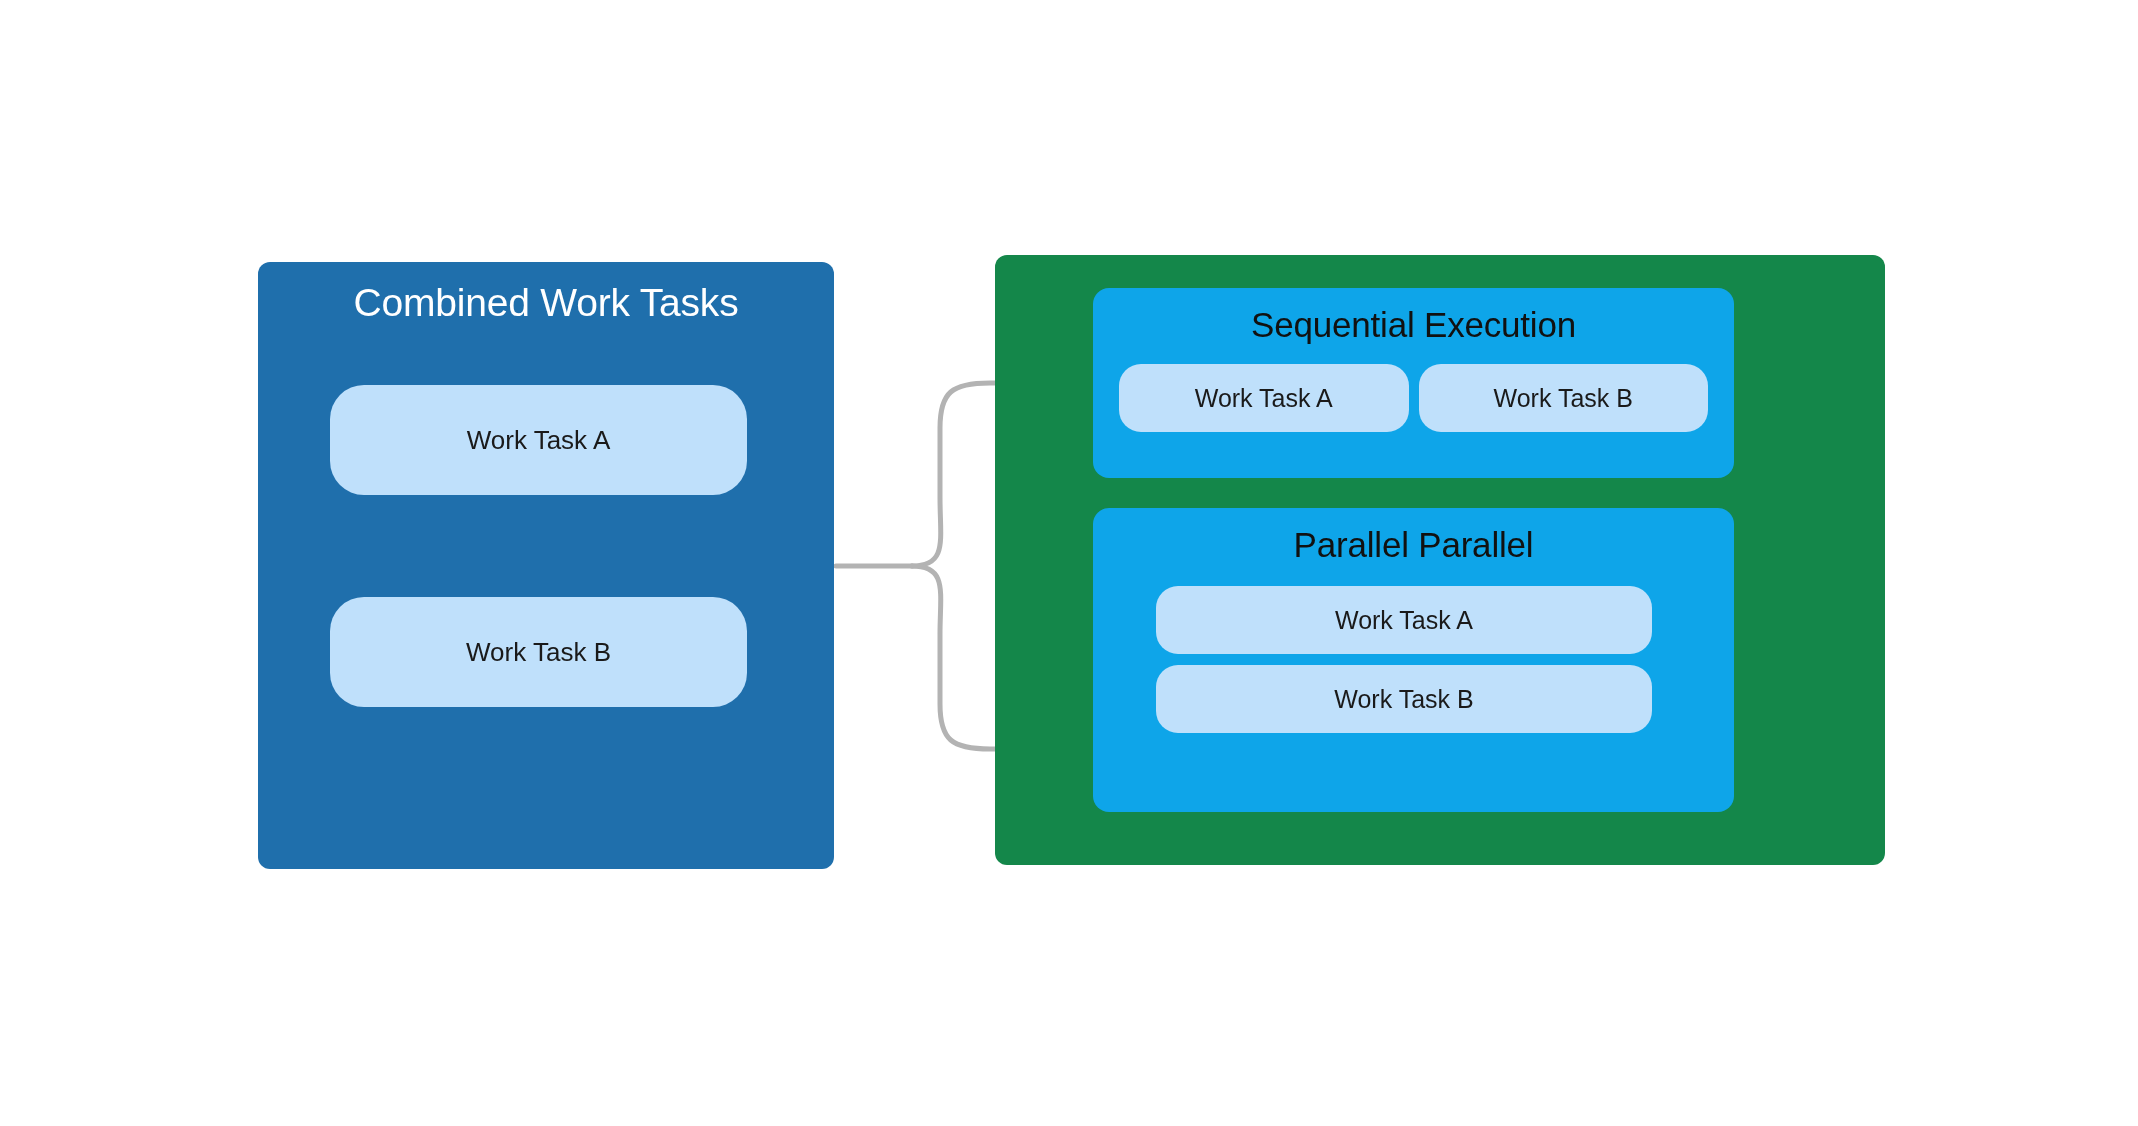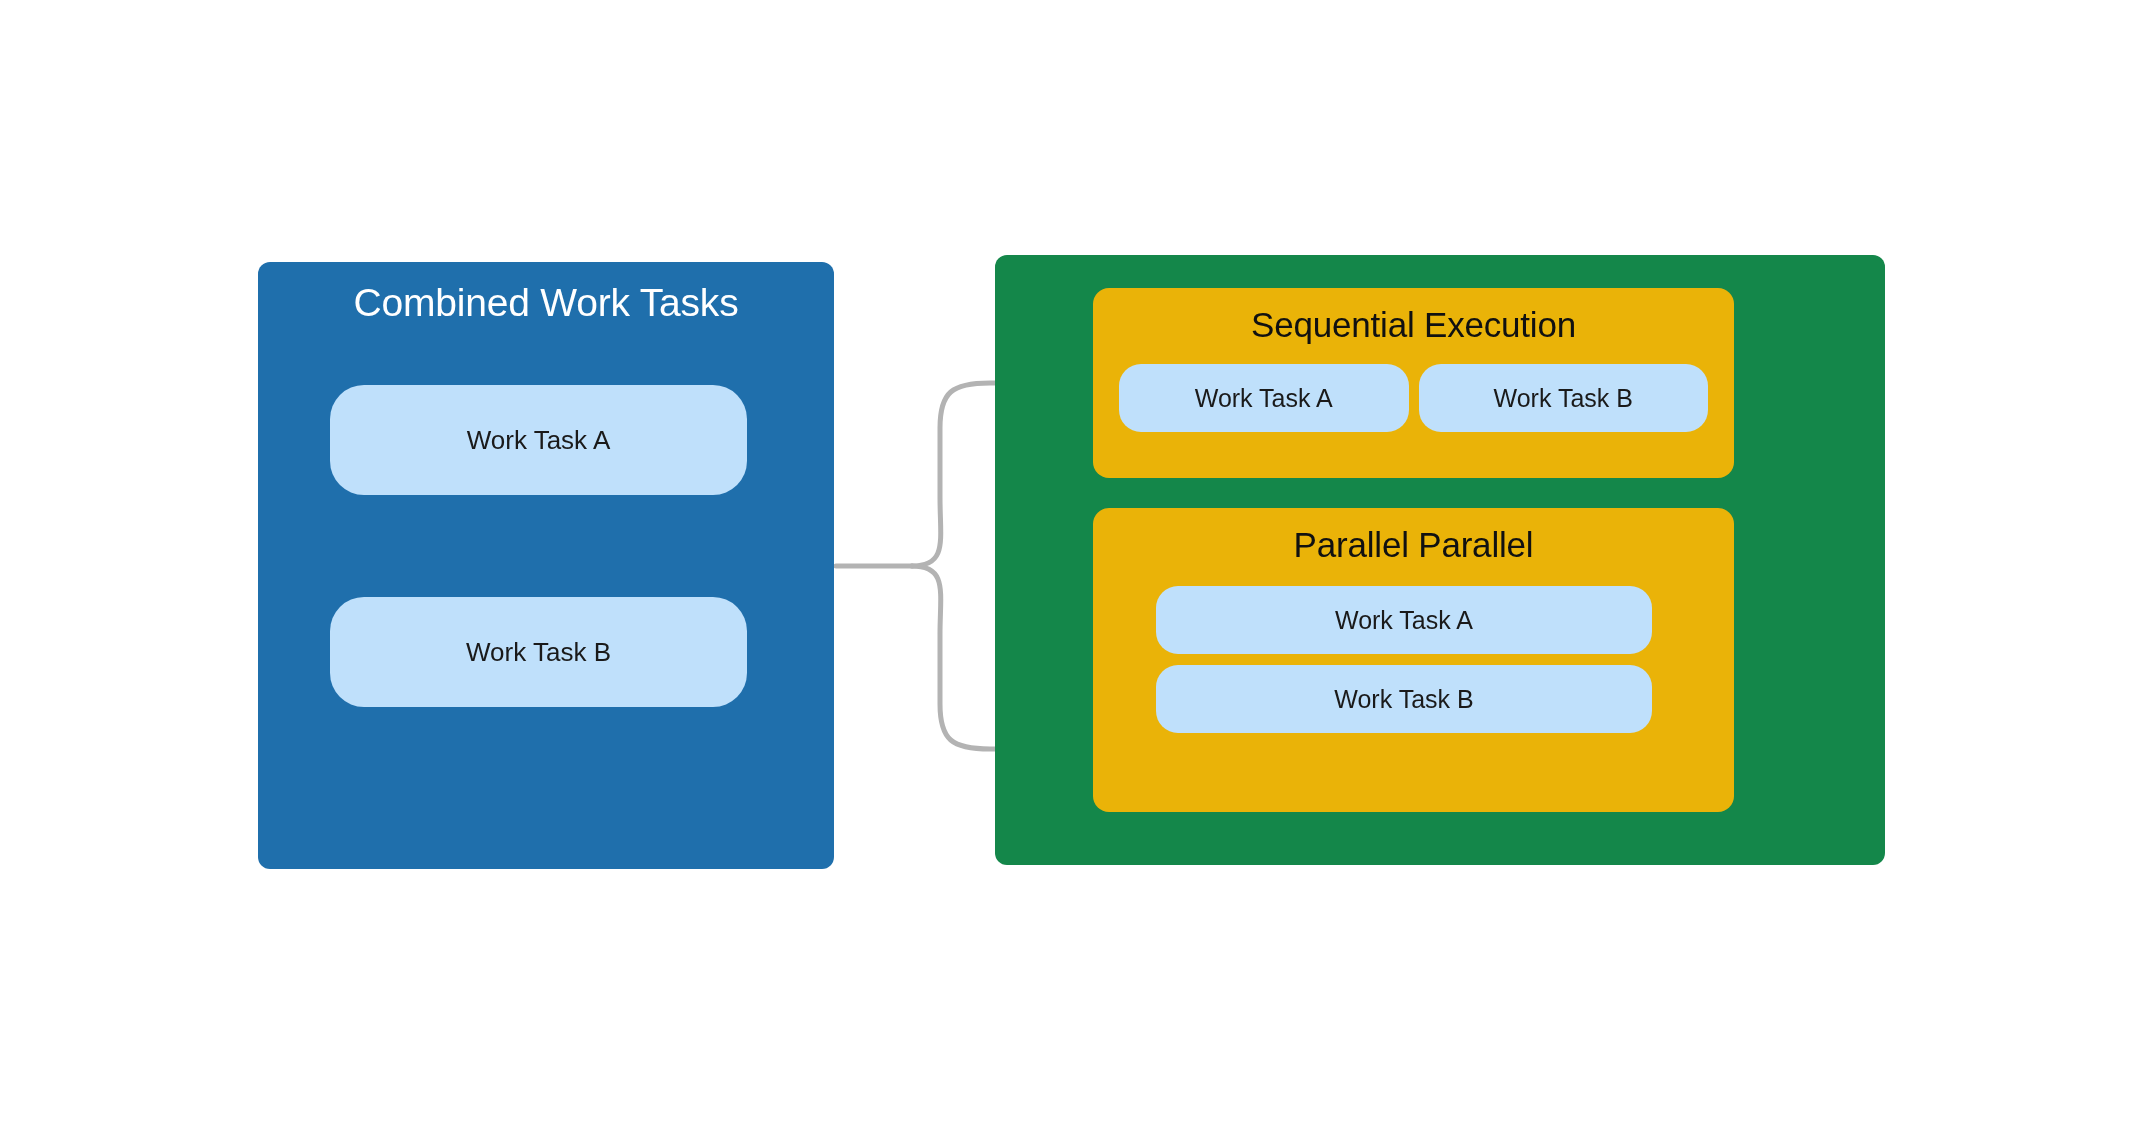--- a/index.html
+++ b/index.html
@@ -80,21 +80,21 @@
     height: 610px;
     background: #14874A;
     border-radius: 12px;
     box-sizing: border-box;
   }
 
   .mode-box {
     position: absolute;
     left: 98px;
     width: 641px;
-    background: #eab308;
+    background: #0ea5e9;
     border-radius: 16px;
     box-sizing: border-box;
   }
   .mode-box.sequential { top: 33px;  height: 190px; }
   .mode-box.parallel   { top: 253px; height: 304px; }
 
   .mode-title {
     position: absolute;
     left: 0;
     top: 14px;

